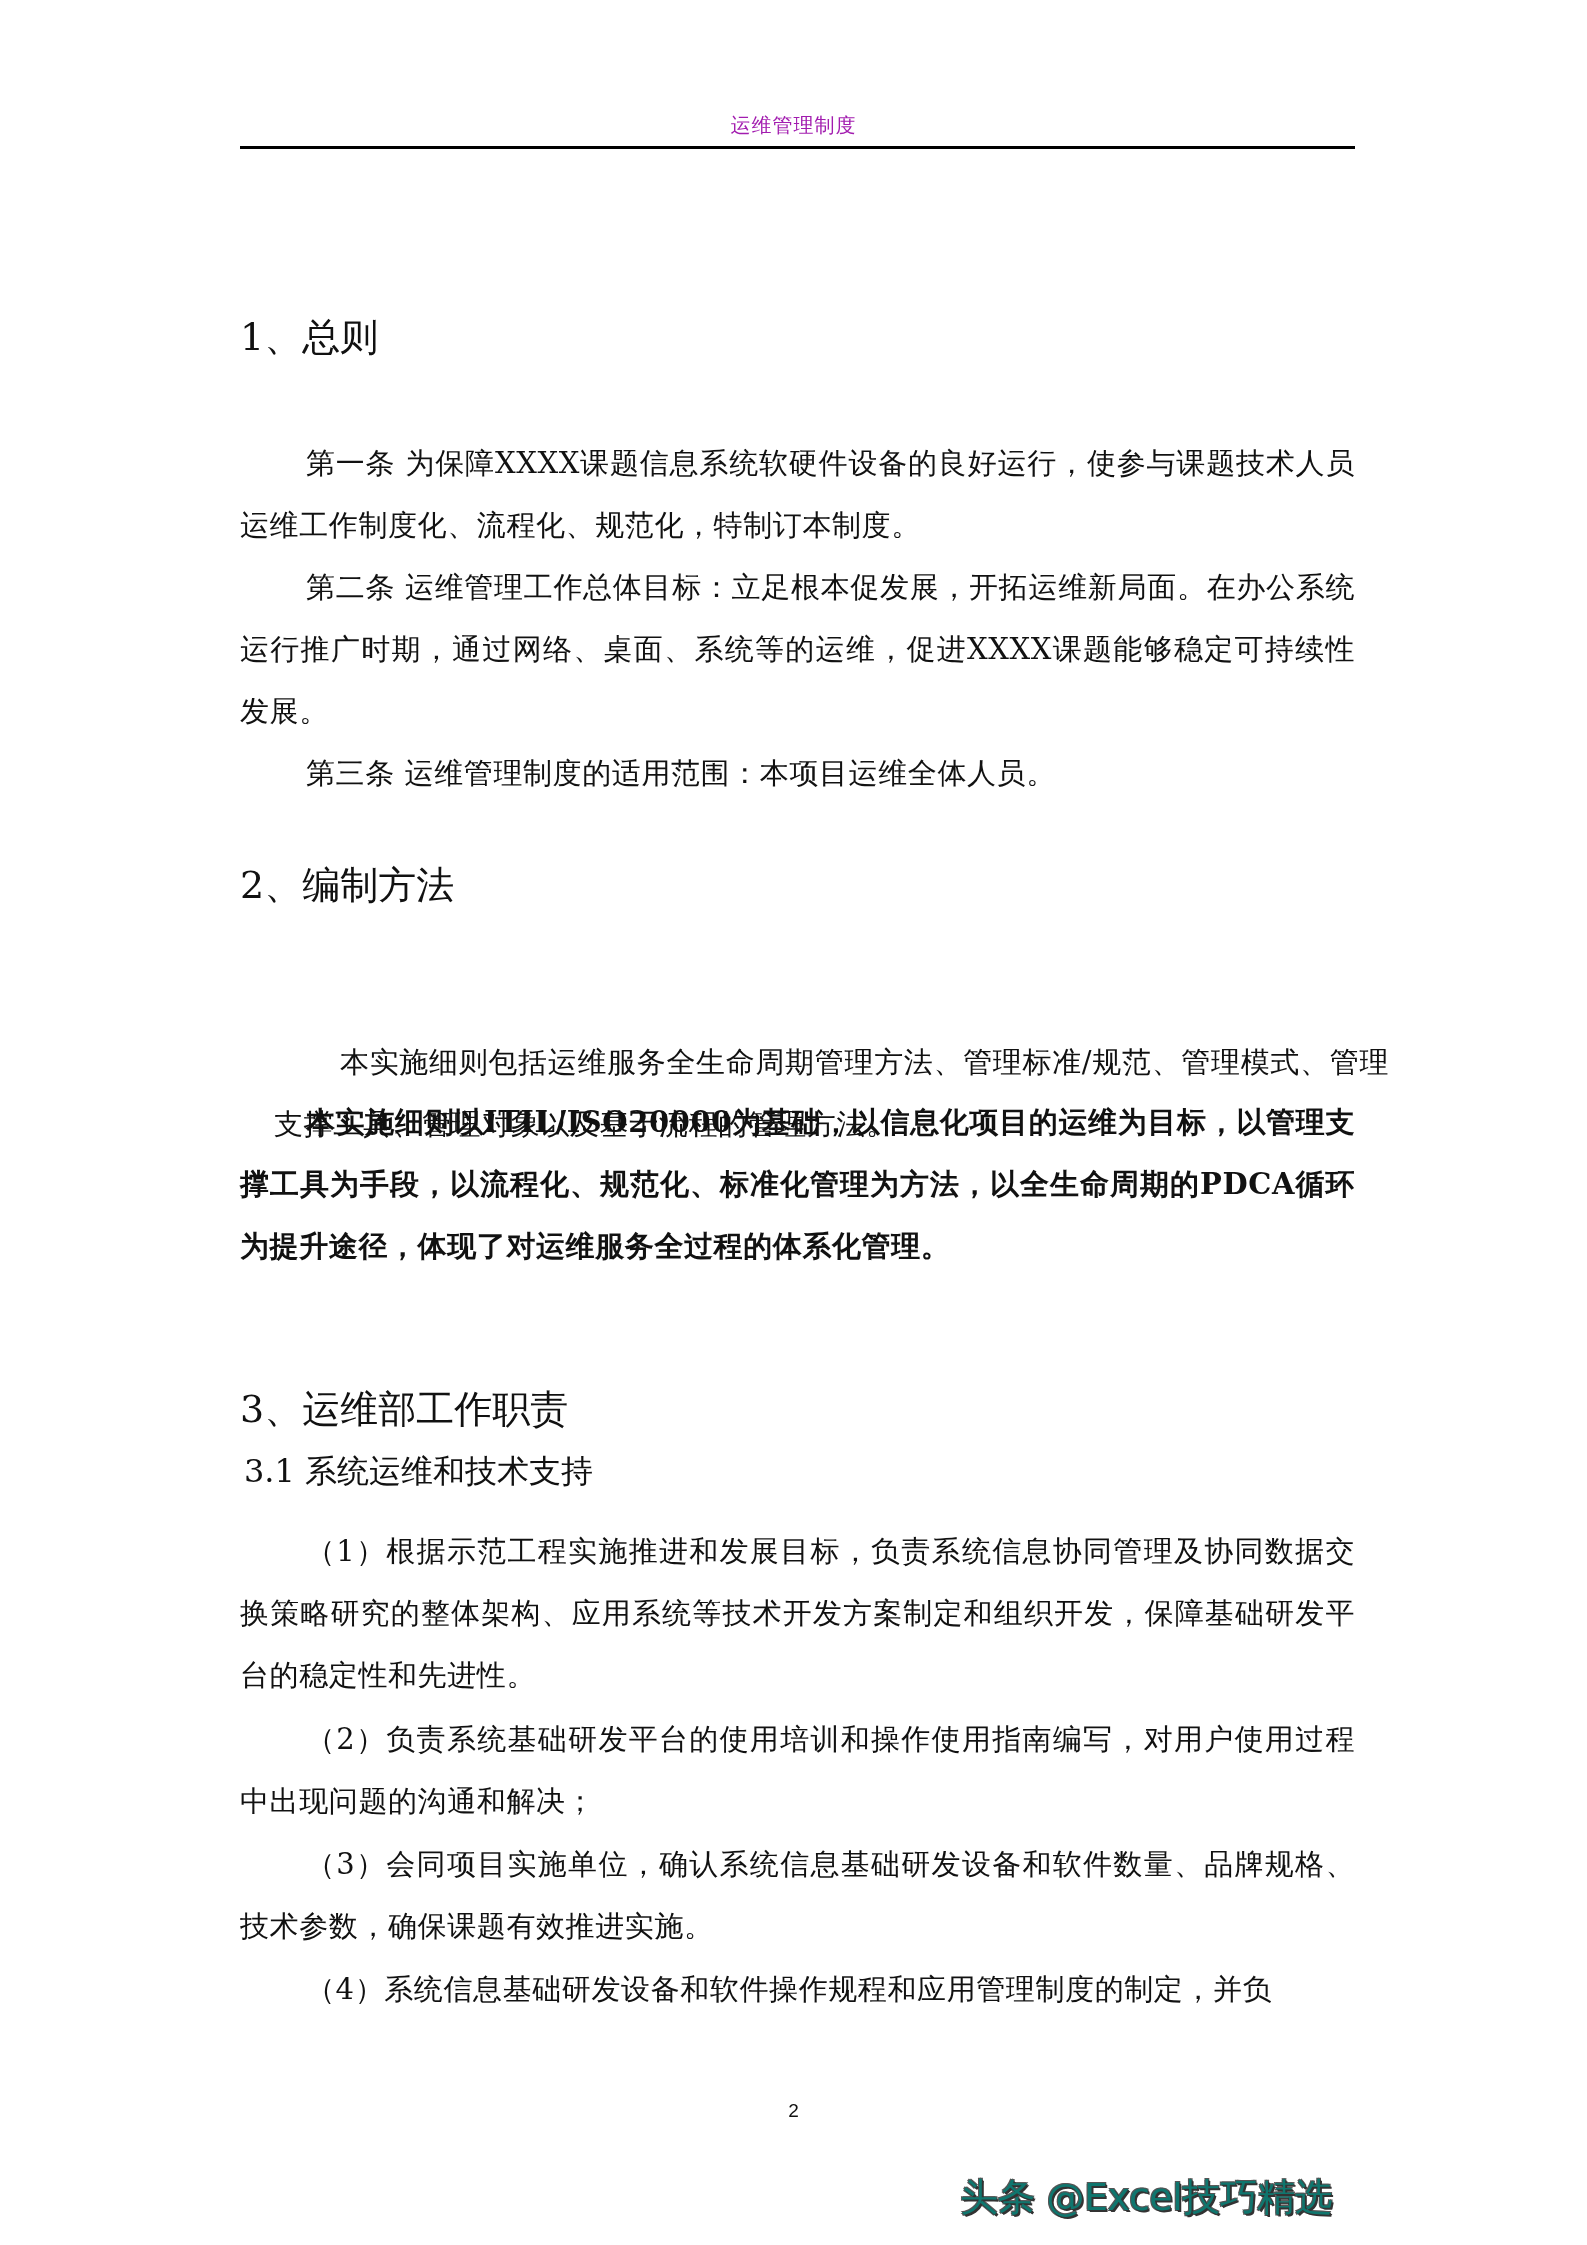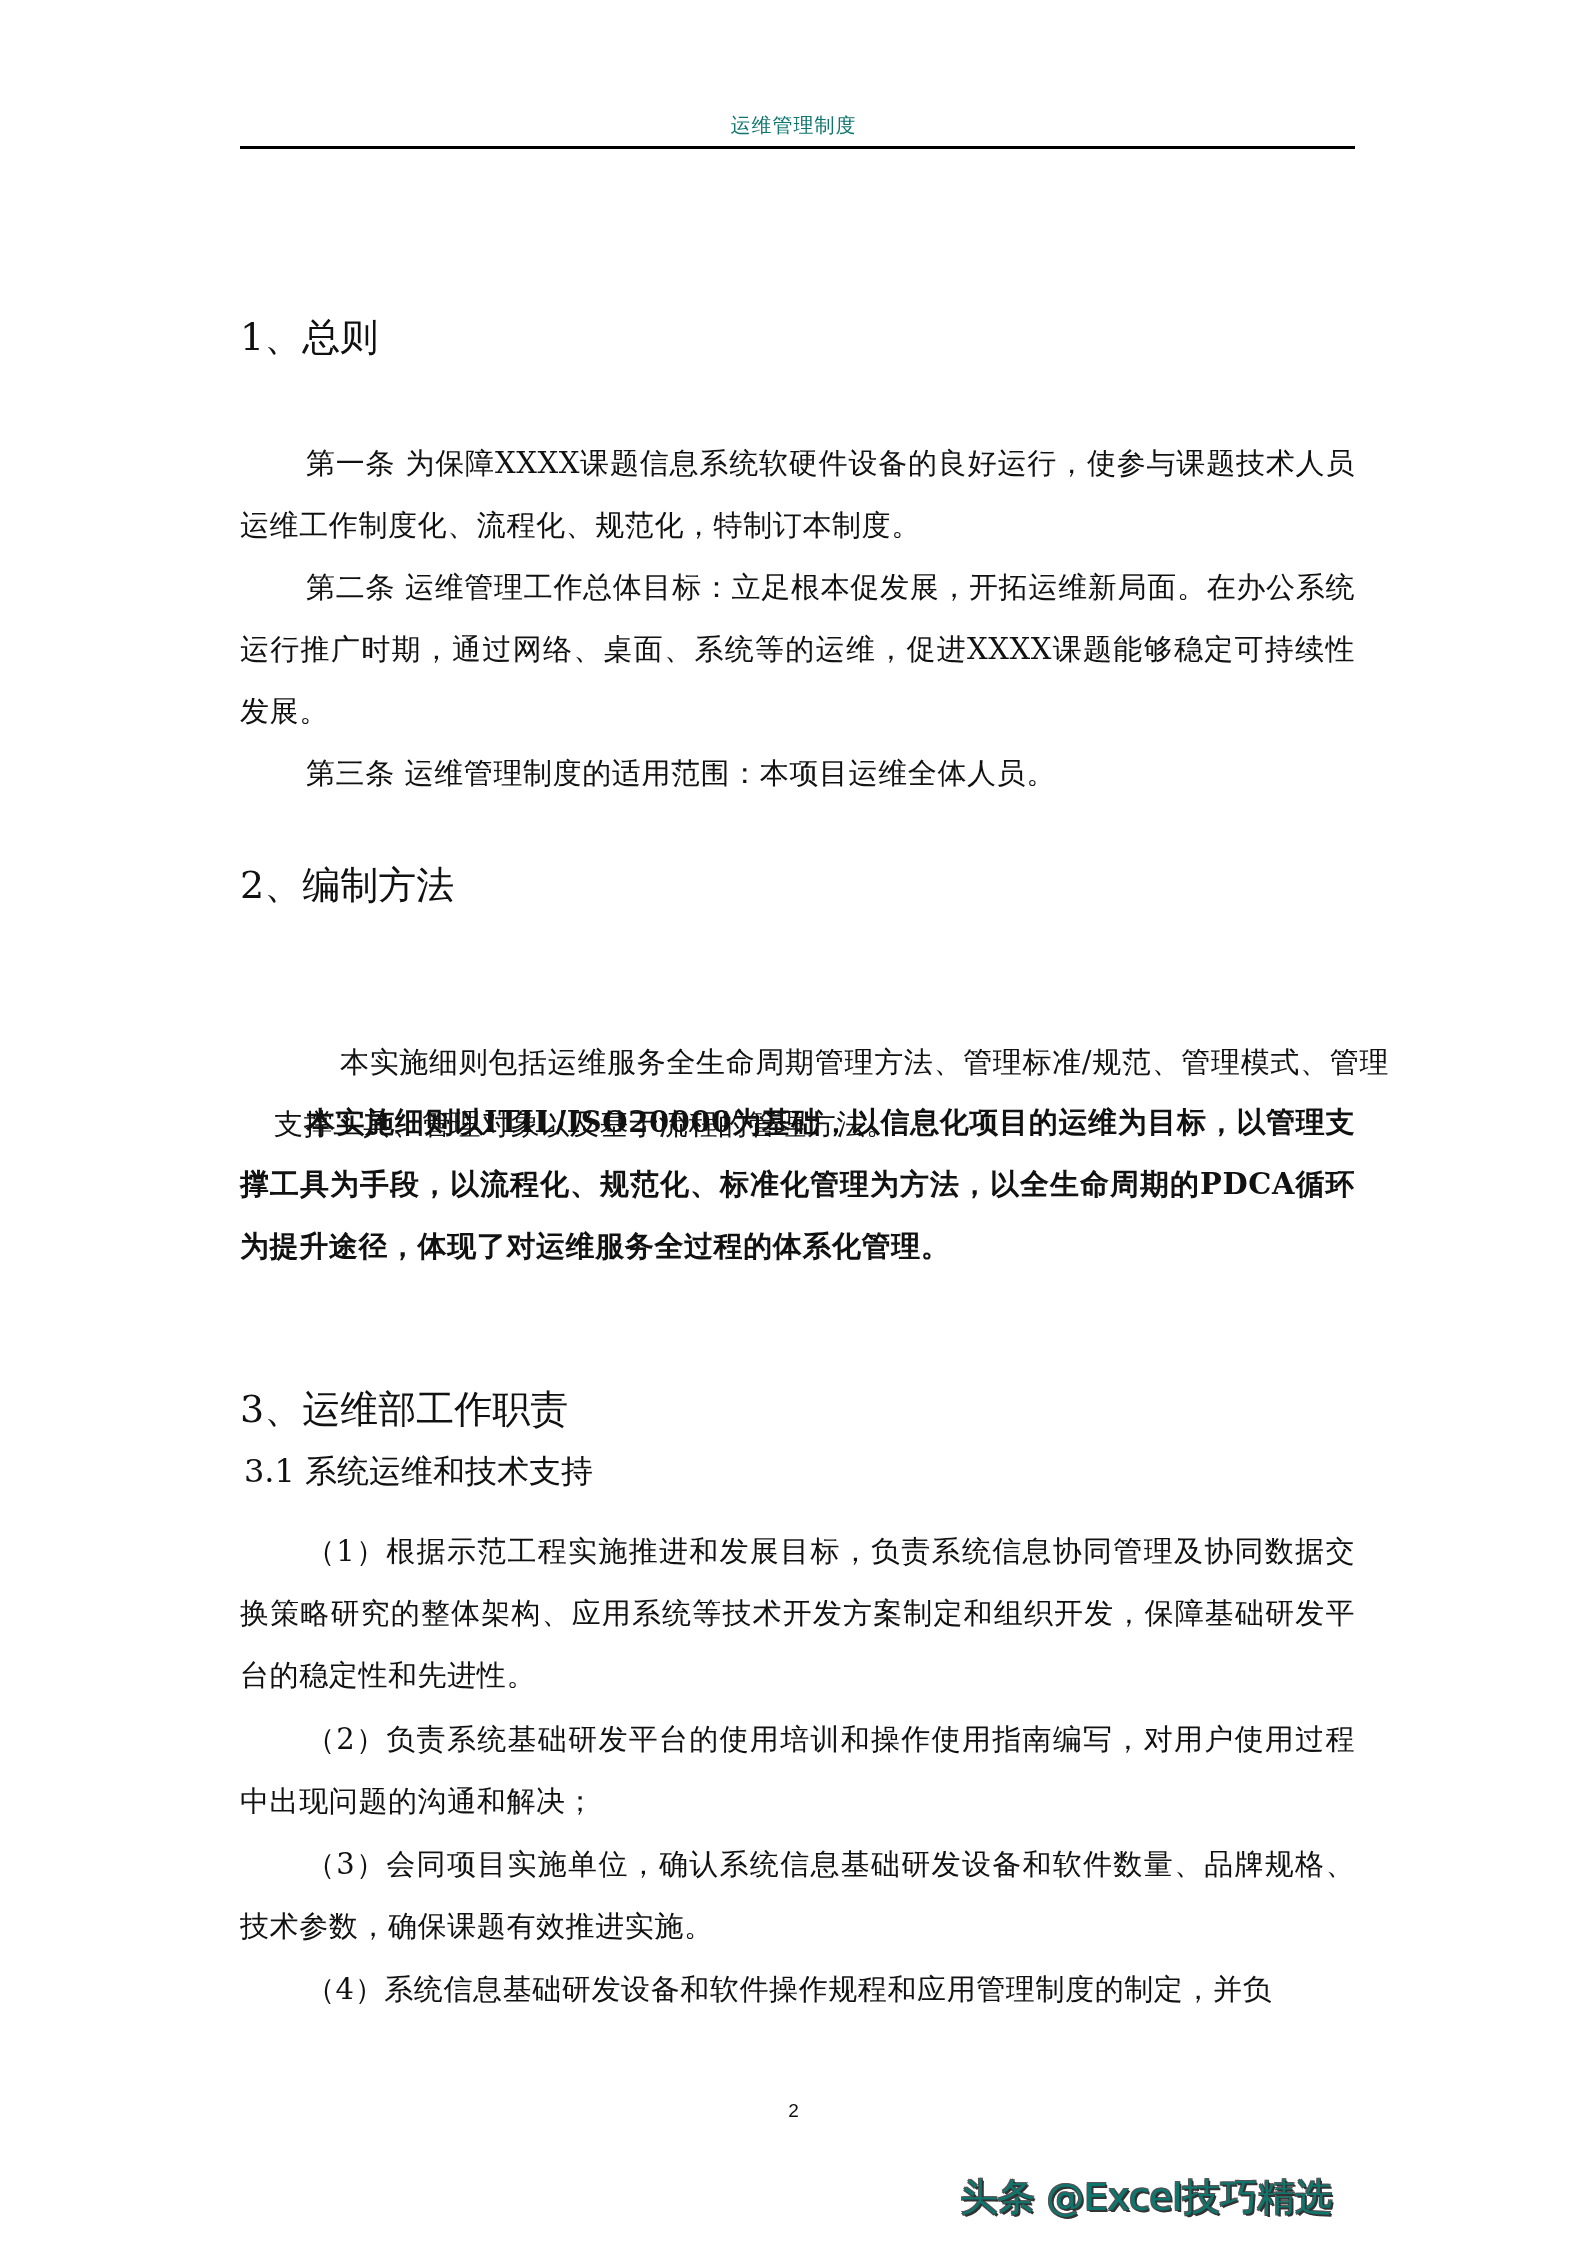--- a/index.html
+++ b/index.html
@@ -1,17 +1,17 @@
 <!DOCTYPE html>
 <html><head>
   <meta charset="utf-8">
   <style>
     html, body { margin: 0; padding: 0; background: #ffffff; }
     body { width: 1587px; height: 2245px; position: relative; overflow: hidden; color: #111; font-family: "DejaVu Serif", "Liberation Serif", serif; }
-    .header-title { position: absolute; top: 112px; left: 0; width: 1587px; text-align: center; font-size: 20px; letter-spacing: 1px; font-family: "DejaVu Sans", "Liberation Sans", sans-serif; color: #0f766e; }
+    .header-title { position: absolute; top: 112px; left: 0; width: 1587px; text-align: center; font-size: 20px; letter-spacing: 1px; font-family: "DejaVu Sans", "Liberation Sans", sans-serif; color: #a21caf; }
     .header-rule { position: absolute; top: 146px; left: 240px; width: 1115px; height: 3px; background: #000; }
     .content { position: absolute; left: 240px; width: 1115px; }
     .h1 { position: absolute; left: 0; font-size: 38px; line-height: 46px; font-weight: normal; margin: 0; white-space: nowrap; }
     .h2 { position: absolute; left: 0; font-size: 32px; line-height: 40px; font-weight: normal; margin: 4px; white-space: nowrap; }
     .para { position: absolute; left: 0; width: 1115px; font-size: 29px; line-height: 62px; margin: 0; text-indent: 66px; text-align: justify; text-align-last: left; letter-spacing: 0.6px; }
     .page-number { position: absolute; top: 2100px; left: 0; width: 1587px; text-align: center; font-size: 19px; font-family: "Liberation Sans", sans-serif; }
     .watermark { position: absolute; top: 2172px; left: 960px; font-size: 38px; color: #0f766e; font-family: "DejaVu Sans", "Liberation Sans", sans-serif; text-shadow: 1px 1px 0 #333, 2px 2px 0 #333, -1px -1px 0 #555, 1px -1px 0 #555, -1px 1px 0 #555; letter-spacing: -0.5px; white-space: nowrap; }
   </style>
 </head>
 <body>

